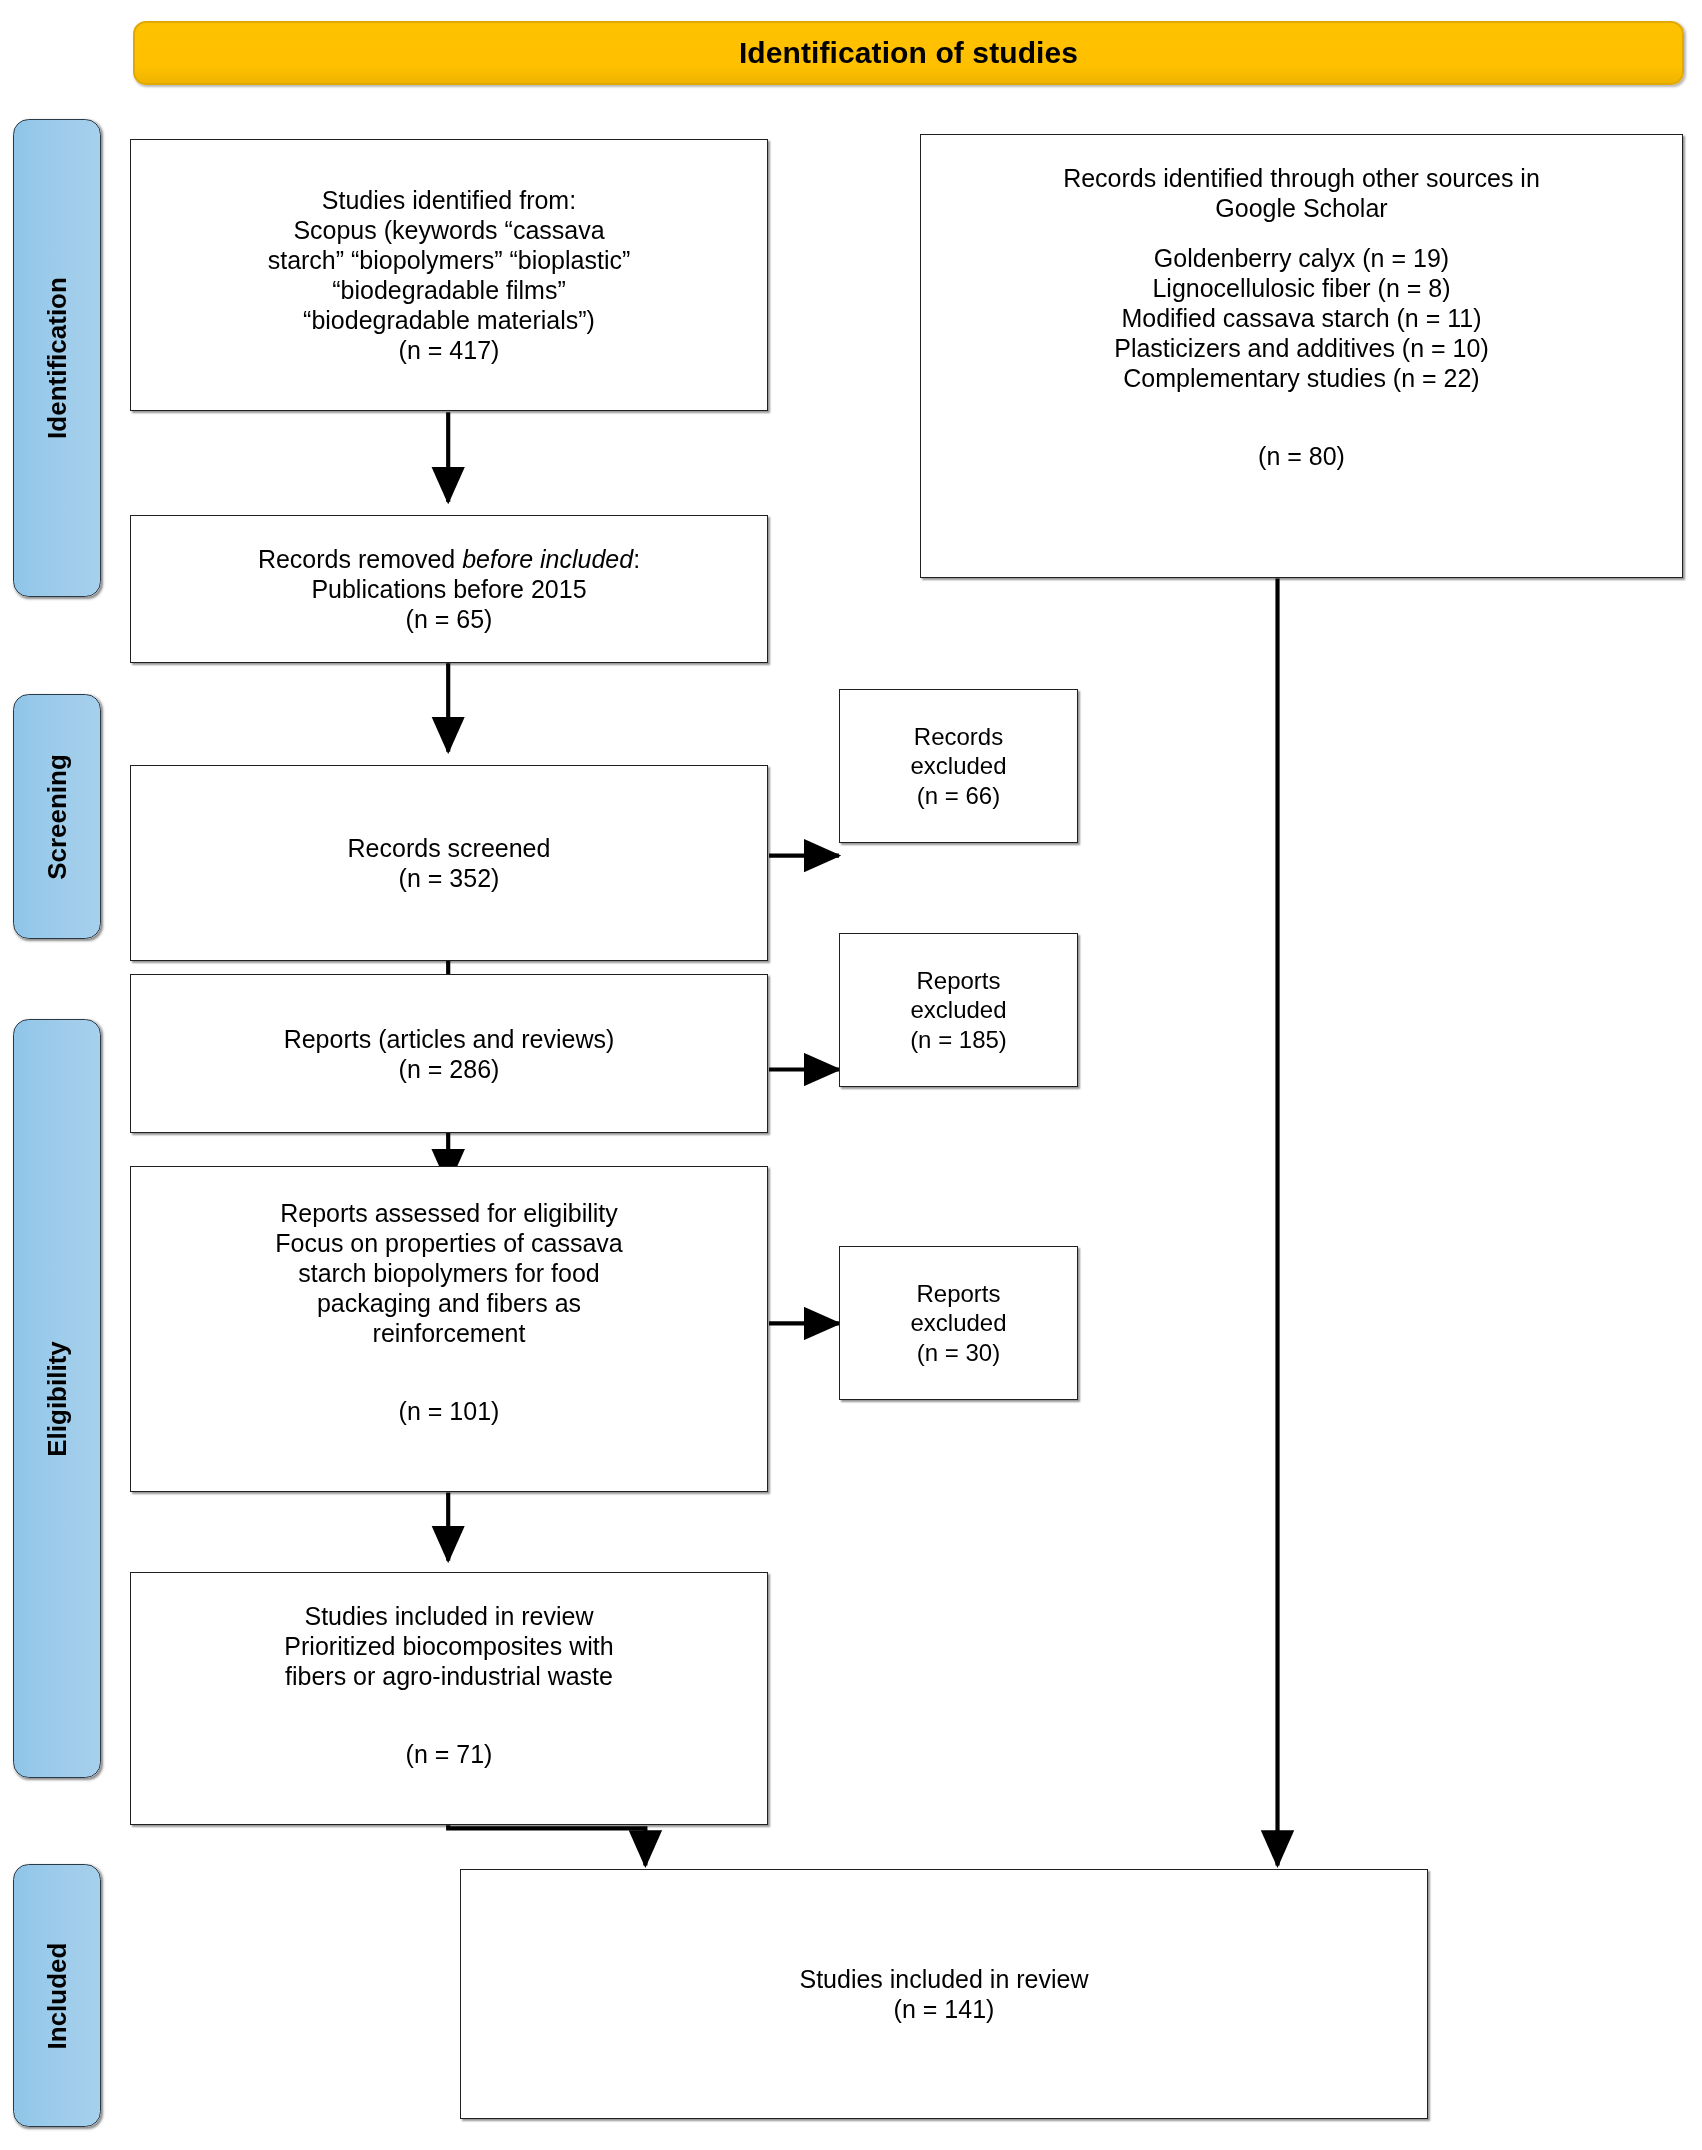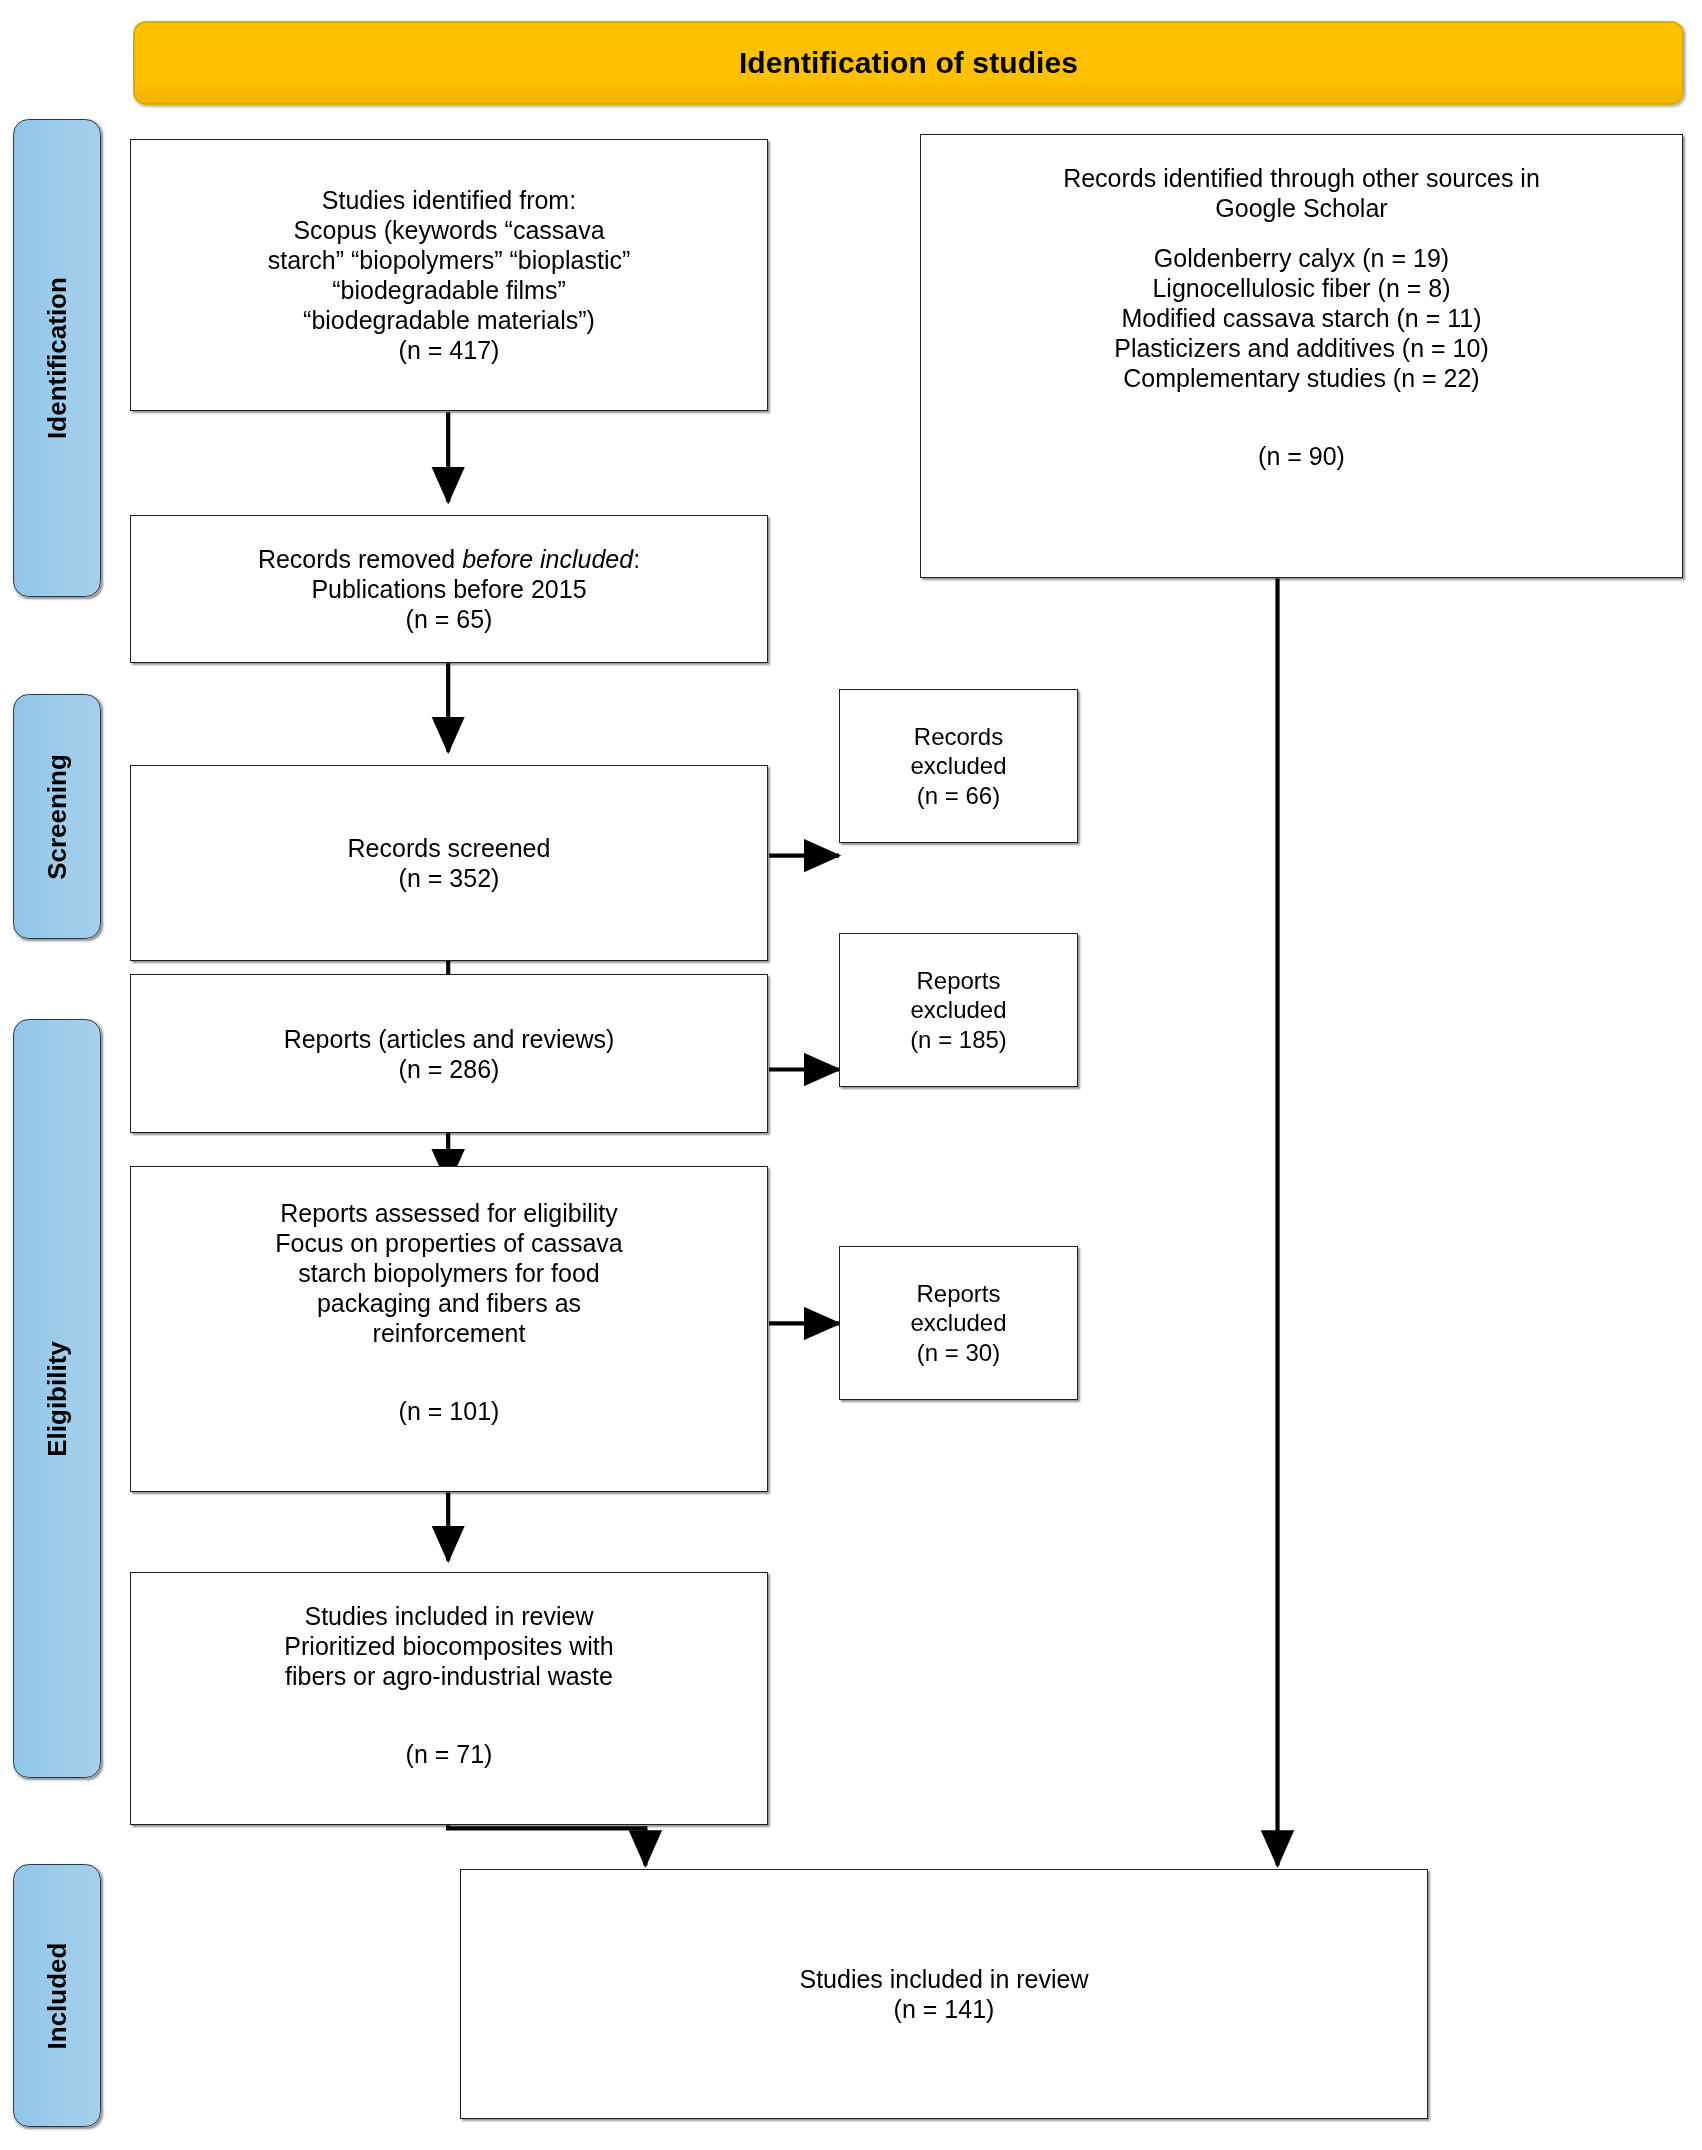--- a/index.html
+++ b/index.html
@@ -21,21 +21,21 @@
     width: 1703px;
     height: 2151px;
   }
 
   
   .phase-header {
     position: absolute;
     left: 133px;
     top: 21px;
     width: 1551px;
-    height: 84px;
+    height: 64px;
     box-sizing: border-box;
     background: linear-gradient(180deg, #fcc200 0%, #ffc000 38%, #ffc000 72%, #f0b400 100%);
     border: 2.4px solid #e0a800;
     border-radius: 13px;
     box-shadow: 1.2px 1.8px 2.4px rgba(0,0,0,0.28);
     display: flex;
     align-items: center;
     justify-content: center;
   }
   .phase-header-label {
@@ -177,21 +177,21 @@
     <div class="box-text">
       <div>Records identified through other sources in</div>
       <div>Google Scholar</div>
       <div class="box-gap"></div>
       <div>Goldenberry calyx (n = 19)</div>
       <div>Lignocellulosic fiber (n = 8)</div>
       <div>Modified cassava starch (n = 11)</div>
       <div>Plasticizers and additives (n = 10)</div>
       <div>Complementary studies (n = 22)</div>
       <div class="box-gap lg"></div>
-      <div>(n = 90)</div>
+      <div>(n = 80)</div>
     </div>
   </div>
 
   <div class="flow-box" style="left:130px; top:515px; width:638px; height:148px;">
     <div class="box-text">
       <div><span>Records removed </span><em>before included</em><span>:</span></div>
       <div>Publications before 2015</div>
       <div>(n = 65)</div>
     </div>
   </div>

